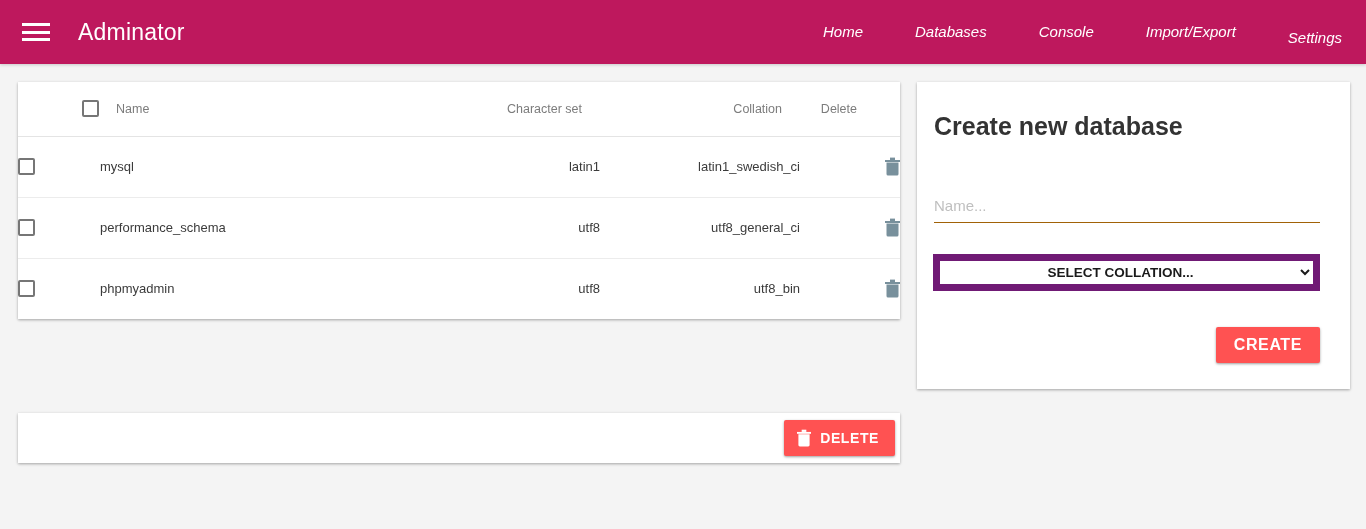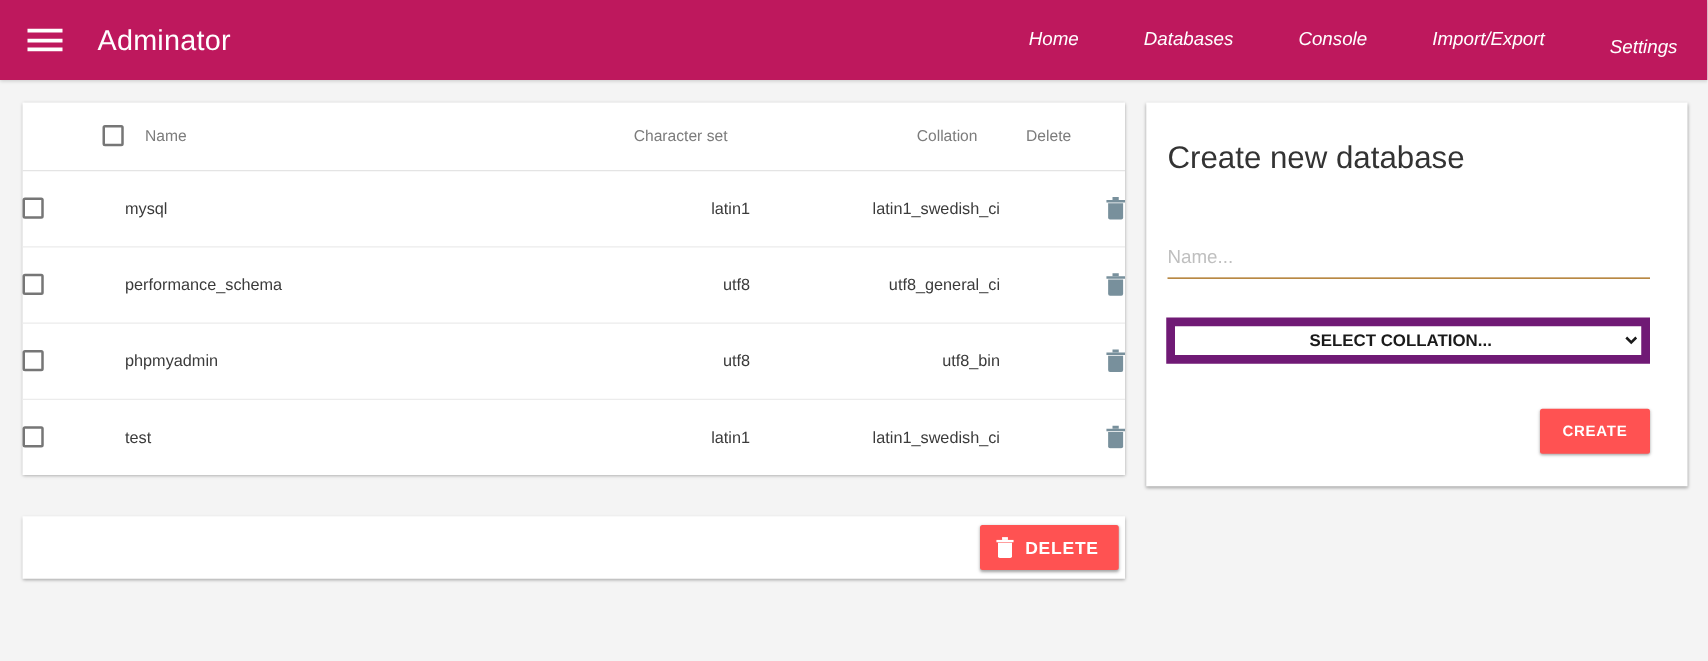--- a/index.html
+++ b/index.html
@@ -172,21 +172,21 @@
   }
 
   
   .create-card {
     padding: 22px 30px 26px 16px;
     min-height: 285px;
   }
   .create-title {
     font-size: 25px;
     color: #333333;
-    font-weight: normal;
+    font-weight: bold;
     margin: 8px 0 0 0;
     padding-left: 1px;
   }
   .field-name {
     margin-top: 52px;
     padding: 0 0 0 1px;
   }
   .name-input {
     width: 100%;
     border: none;
@@ -225,21 +225,21 @@
     display: flex;
     justify-content: flex-end;
     margin-top: 36px;
   }
   .btn-create {
     background: #ff5252;
     color: #ffffff;
     border: none;
     height: 36px;
     padding: 0 18px;
-    font-size: 12px;
+    font-size: 16px;
     font-weight: bold;
     letter-spacing: 0.6px;
     cursor: pointer;
     box-shadow: 0 1px 3px rgba(0,0,0,0.25), 0 1px 2px rgba(0,0,0,0.15);
     font-family: "Liberation Sans", sans-serif;
     border-radius: 2px;
   }
 </style>
 </head>
 <body>
@@ -329,37 +329,20 @@
             <td class="c-delete">
               <span class="trash">
                 <svg width="15" height="19" viewBox="0 0 15 19" xmlns="http://www.w3.org/2000/svg">
                   <path d="M1.5 5.5h12v11.5a1.5 1.5 0 0 1-1.5 1.5H3a1.5 1.5 0 0 1-1.5-1.5V5.5z" fill="#78909c"></path>
                   <rect x="0" y="3" width="15" height="2" fill="#78909c"></rect>
                   <rect x="5" y="0.6" width="5" height="2.4" fill="#78909c"></rect>
                 </svg>
               </span>
             </td>
           </tr>
-          <tr>
-            <td class="c-check">
-              <span class="checkbox"></span>
-            </td>
-            <td class="c-name">test</td>
-            <td class="c-right">latin1</td>
-            <td class="c-right">latin1_swedish_ci</td>
-            <td class="c-delete">
-              <span class="trash">
-                <svg width="15" height="19" viewBox="0 0 15 19" xmlns="http://www.w3.org/2000/svg">
-                  <path d="M1.5 5.5h12v11.5a1.5 1.5 0 0 1-1.5 1.5H3a1.5 1.5 0 0 1-1.5-1.5V5.5z" fill="#78909c"></path>
-                  <rect x="0" y="3" width="15" height="2" fill="#78909c"></rect>
-                  <rect x="5" y="0.6" width="5" height="2.4" fill="#78909c"></rect>
-                </svg>
-              </span>
-            </td>
-          </tr>
         </tbody>
       </table>
     </div>
   </div>
 
   <div class="right-col">
     <div class="card create-card">
       <h2 class="create-title">Create new database</h2>
 
       <div class="field-name">

